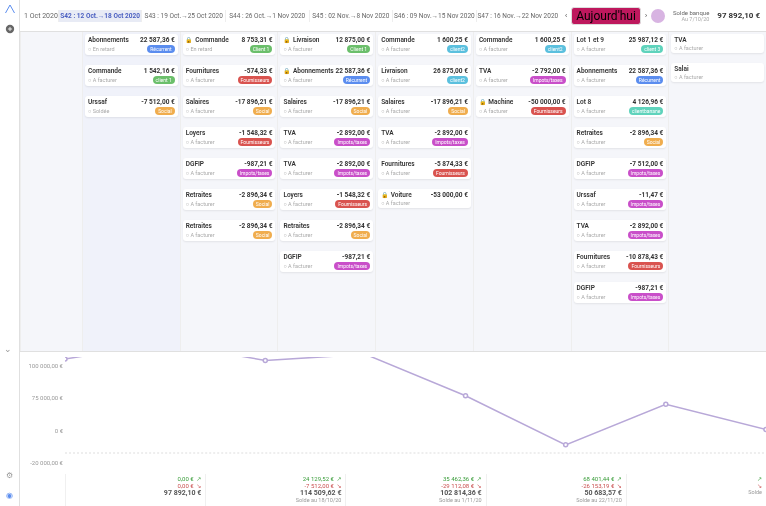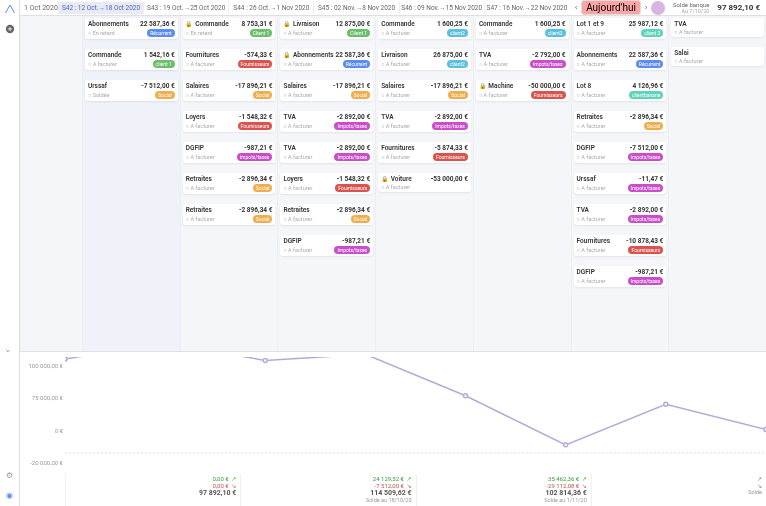--- a/index.html
+++ b/index.html
@@ -2,27 +2,27 @@
 <html><head>
 <meta charset="utf-8">
 <style>
 *{margin:0;padding:0;box-sizing:border-box;font-family:-apple-system,BlinkMacSystemFont,"Segoe UI",Roboto,sans-serif}
 body{background:#f5f6fa;width:766px;height:506px;overflow:hidden;font-size:8px;color:#333}
 .app{display:flex;height:100%}
 .sidebar{width:20px;background:#fff;border-right:1px solid #e0e0e0;display:flex;flex-direction:column;align-items:center;padding-top:3px;gap:8px}
 .sidebar .ico{width:12px;height:12px;display:flex;align-items:center;justify-content:center;color:#999;cursor:pointer}
 .sidebar .bottom{margin-top:auto;margin-bottom:5px;display:flex;flex-direction:column;gap:8px}
 .main{flex:1;display:flex;flex-direction:column}
-.topbar{height:16px;display:flex;align-items:center;background:#fff;border-bottom:1px solid #e0e0e0}
+.topbar{height:32px;display:flex;align-items:center;background:#fff;border-bottom:1px solid #e0e0e0}
 .topbar-left{padding-left:4px;font-size:7px;color:#666}
 .weeks{display:flex;flex:1}
 .week-tab{flex:1;text-align:center;font-size:6.5px;padding:2px 0;color:#666;border-left:1px solid #eee}
-.week-tab.active{background:#e8ebf5;color:#4a5fc1;font-weight:400}
+.week-tab.active{background:#e8ebf5;color:#4a5fc1;font-weight:700}
 .today-cap{display:flex;align-items:center;gap:4px;padding:0 6px;font-size:7px;white-space:nowrap}
-.today-btn{background:#fca5a5;border:1px solid #ddd;border-radius:3px;padding:1px 4px;font-size:10px;cursor:pointer}
+.today-btn{background:#be185d;border:1px solid #ddd;border-radius:3px;padding:1px 4px;font-size:12px;cursor:pointer}
 .bank{display:flex;flex-direction:column;align-items:flex-end;padding:0 4px}
 .bank-lbl{font-size:6px;color:#666}
 .bank-amt{font-size:8px;font-weight:700}
 .avatar{width:14px;height:14px;border-radius:50%;background:#d8b4e2}
 .board{flex:1;display:flex;overflow:hidden;position:relative}
 .col{flex:1;min-width:0;border-left:1px solid #eee;padding:2px;position:relative}
 .col.highlight{background:#f0f2fa}
 .card{background:#fff;border-radius:3px;margin-bottom:10px;padding:2px 3px;box-shadow:0 1px 2px rgba(0,0,0,0.08)}
 .card-r1{display:flex;justify-content:space-between;align-items:center}
 .card-title{font-size:6.5px;color:#333;font-weight:600}
@@ -525,20 +525,26 @@
             <div class="bal">114 509,62 €</div>
             <div class="date">Solde au 18/10/20</div>
           </div>
           <div class="foot-col">
             <div class="pos">35 462,36 € <span class="arrow">↗</span></div>
             <div class="ng">-29 112,08 € <span class="arrow">↘</span></div>
             <div class="bal">102 814,36 €</div>
             <div class="date">Solde au 1/11/20</div>
           </div>
           <div class="foot-col">
+            <div class="pos">68 401,44 € <span class="arrow">↗</span></div>
+            <div class="ng">-26 153,19 € <span class="arrow">↘</span></div>
+            <div class="bal">50 683,57 €</div>
+            <div class="date">Solde au 22/11/20</div>
+          </div>
+          <div class="foot-col">
             <div class="pos"> <span class="arrow">↗</span></div>
             <div class="ng"> <span class="arrow">↘</span></div>
             <div class="bal"></div>
             <div class="date">Solde</div>
           </div>
         </div>
     </div>
   </div>
 </div>
 

